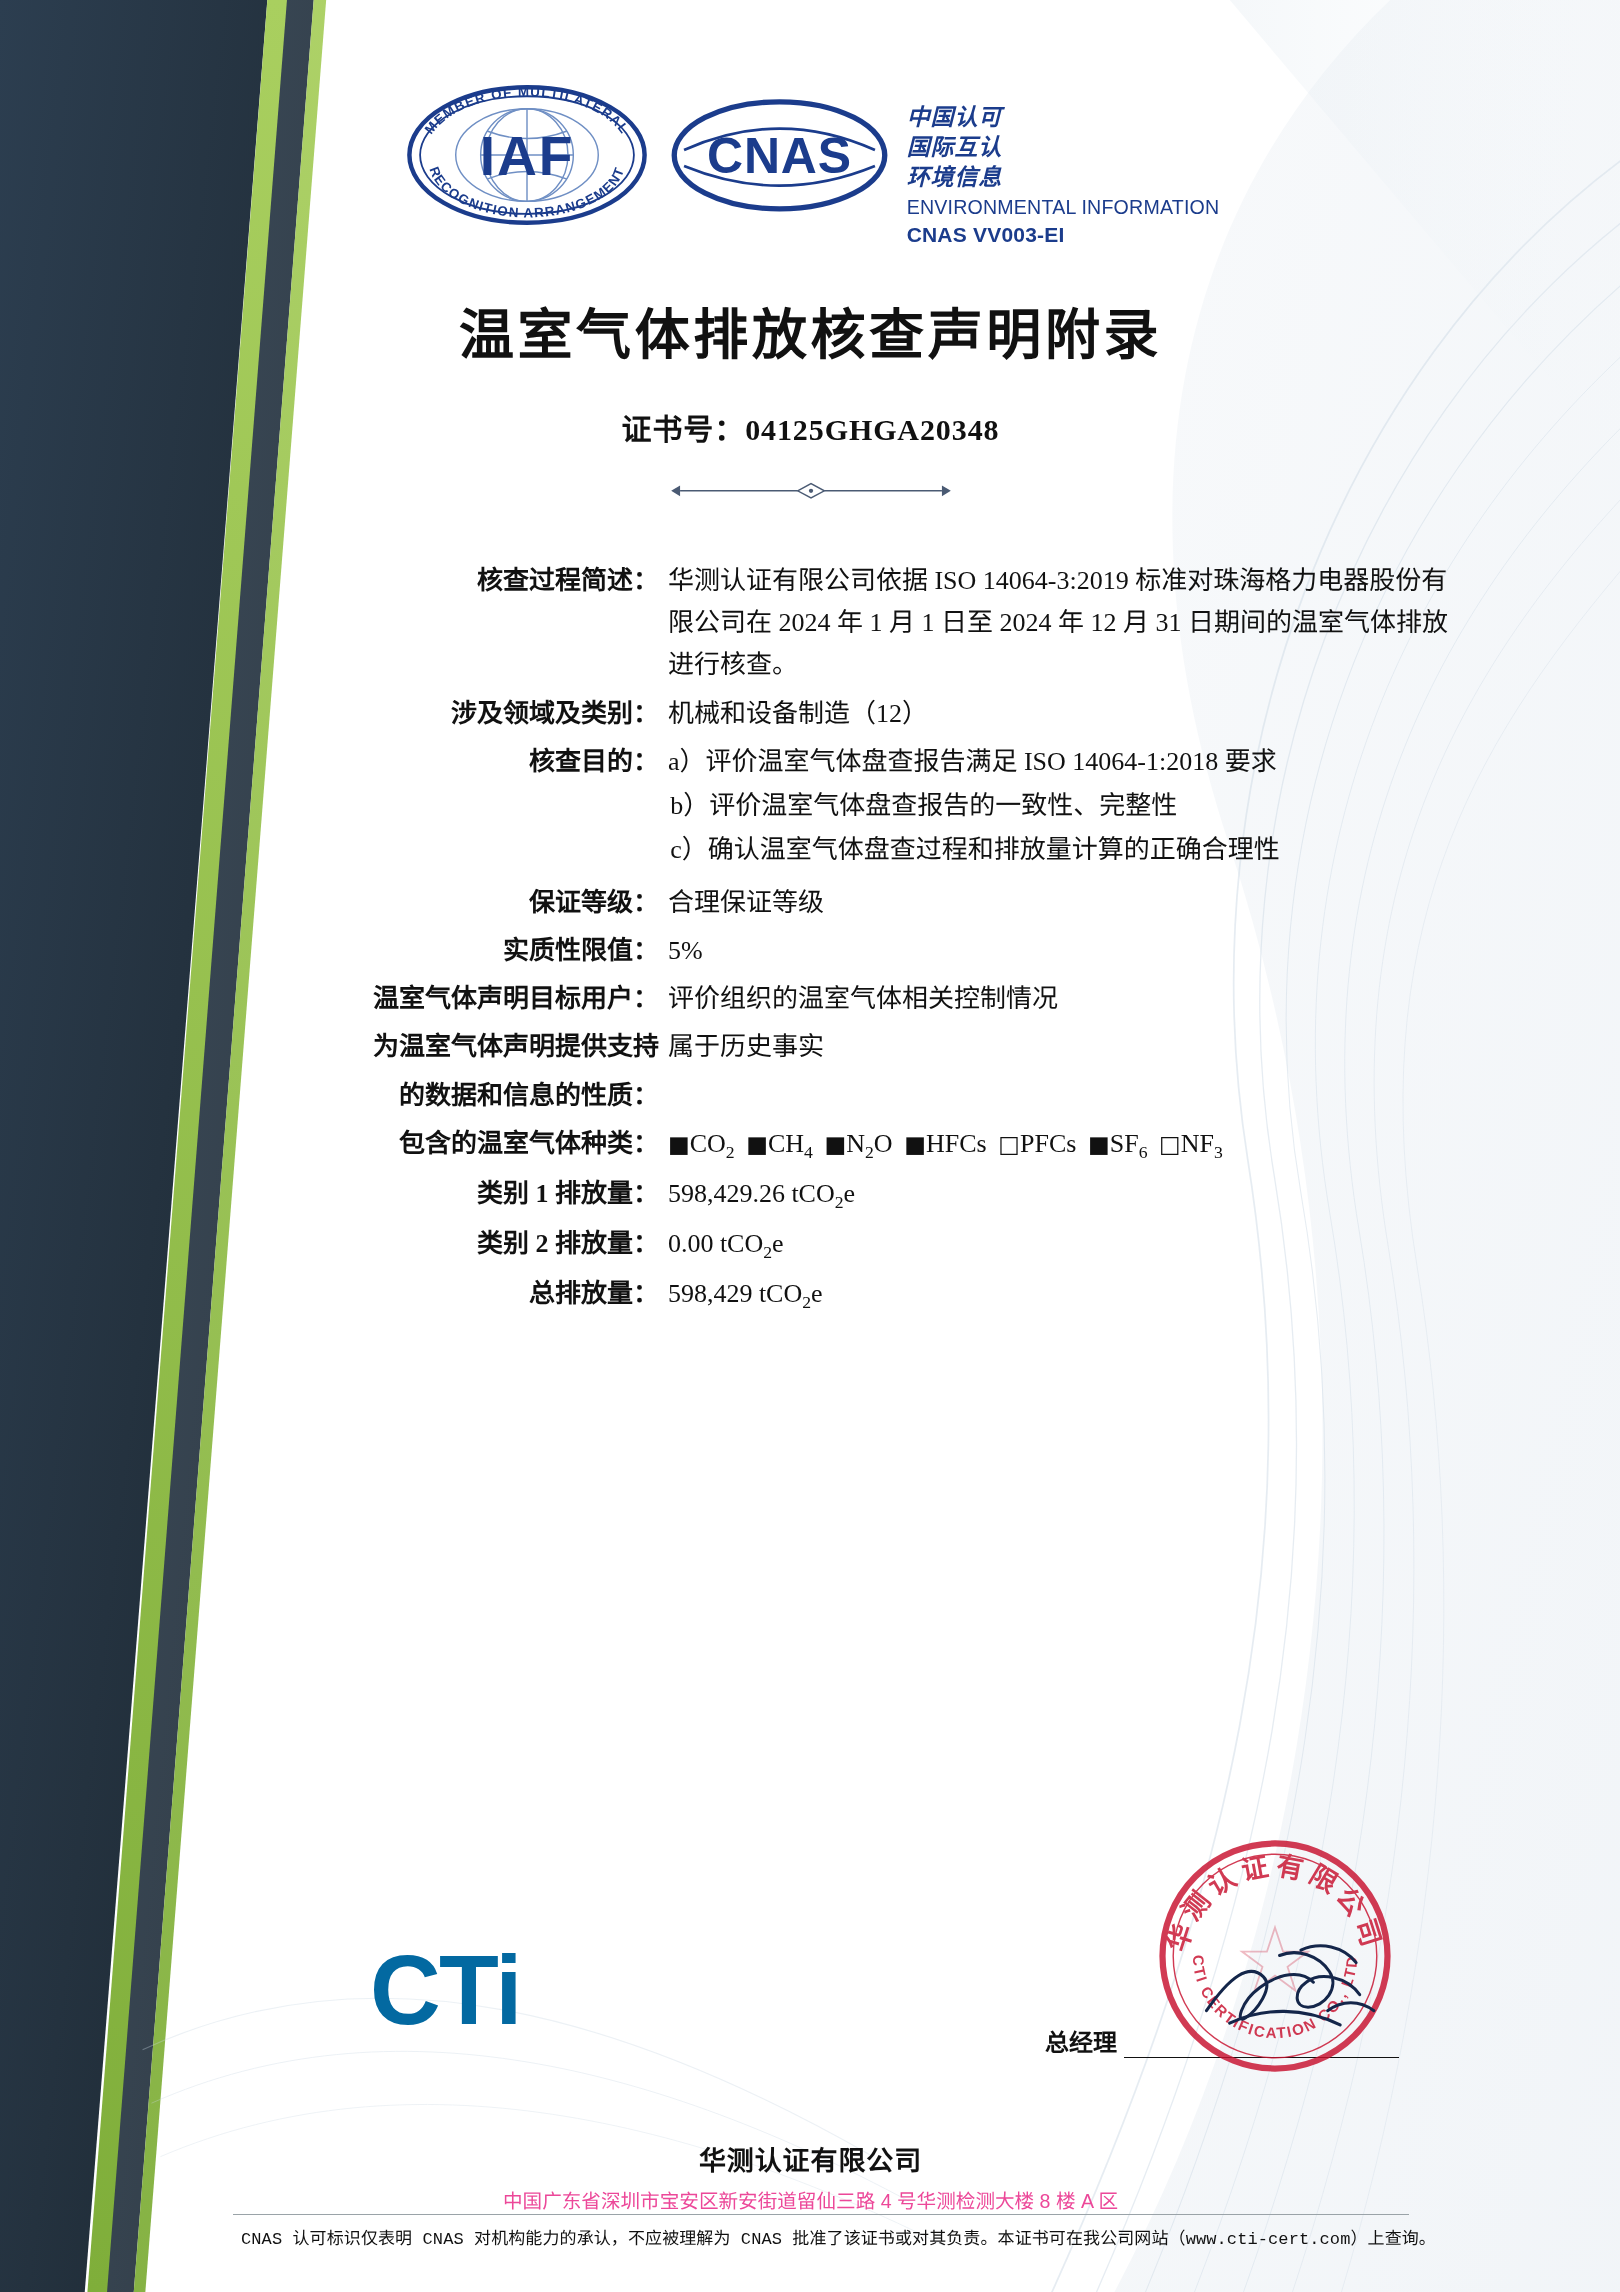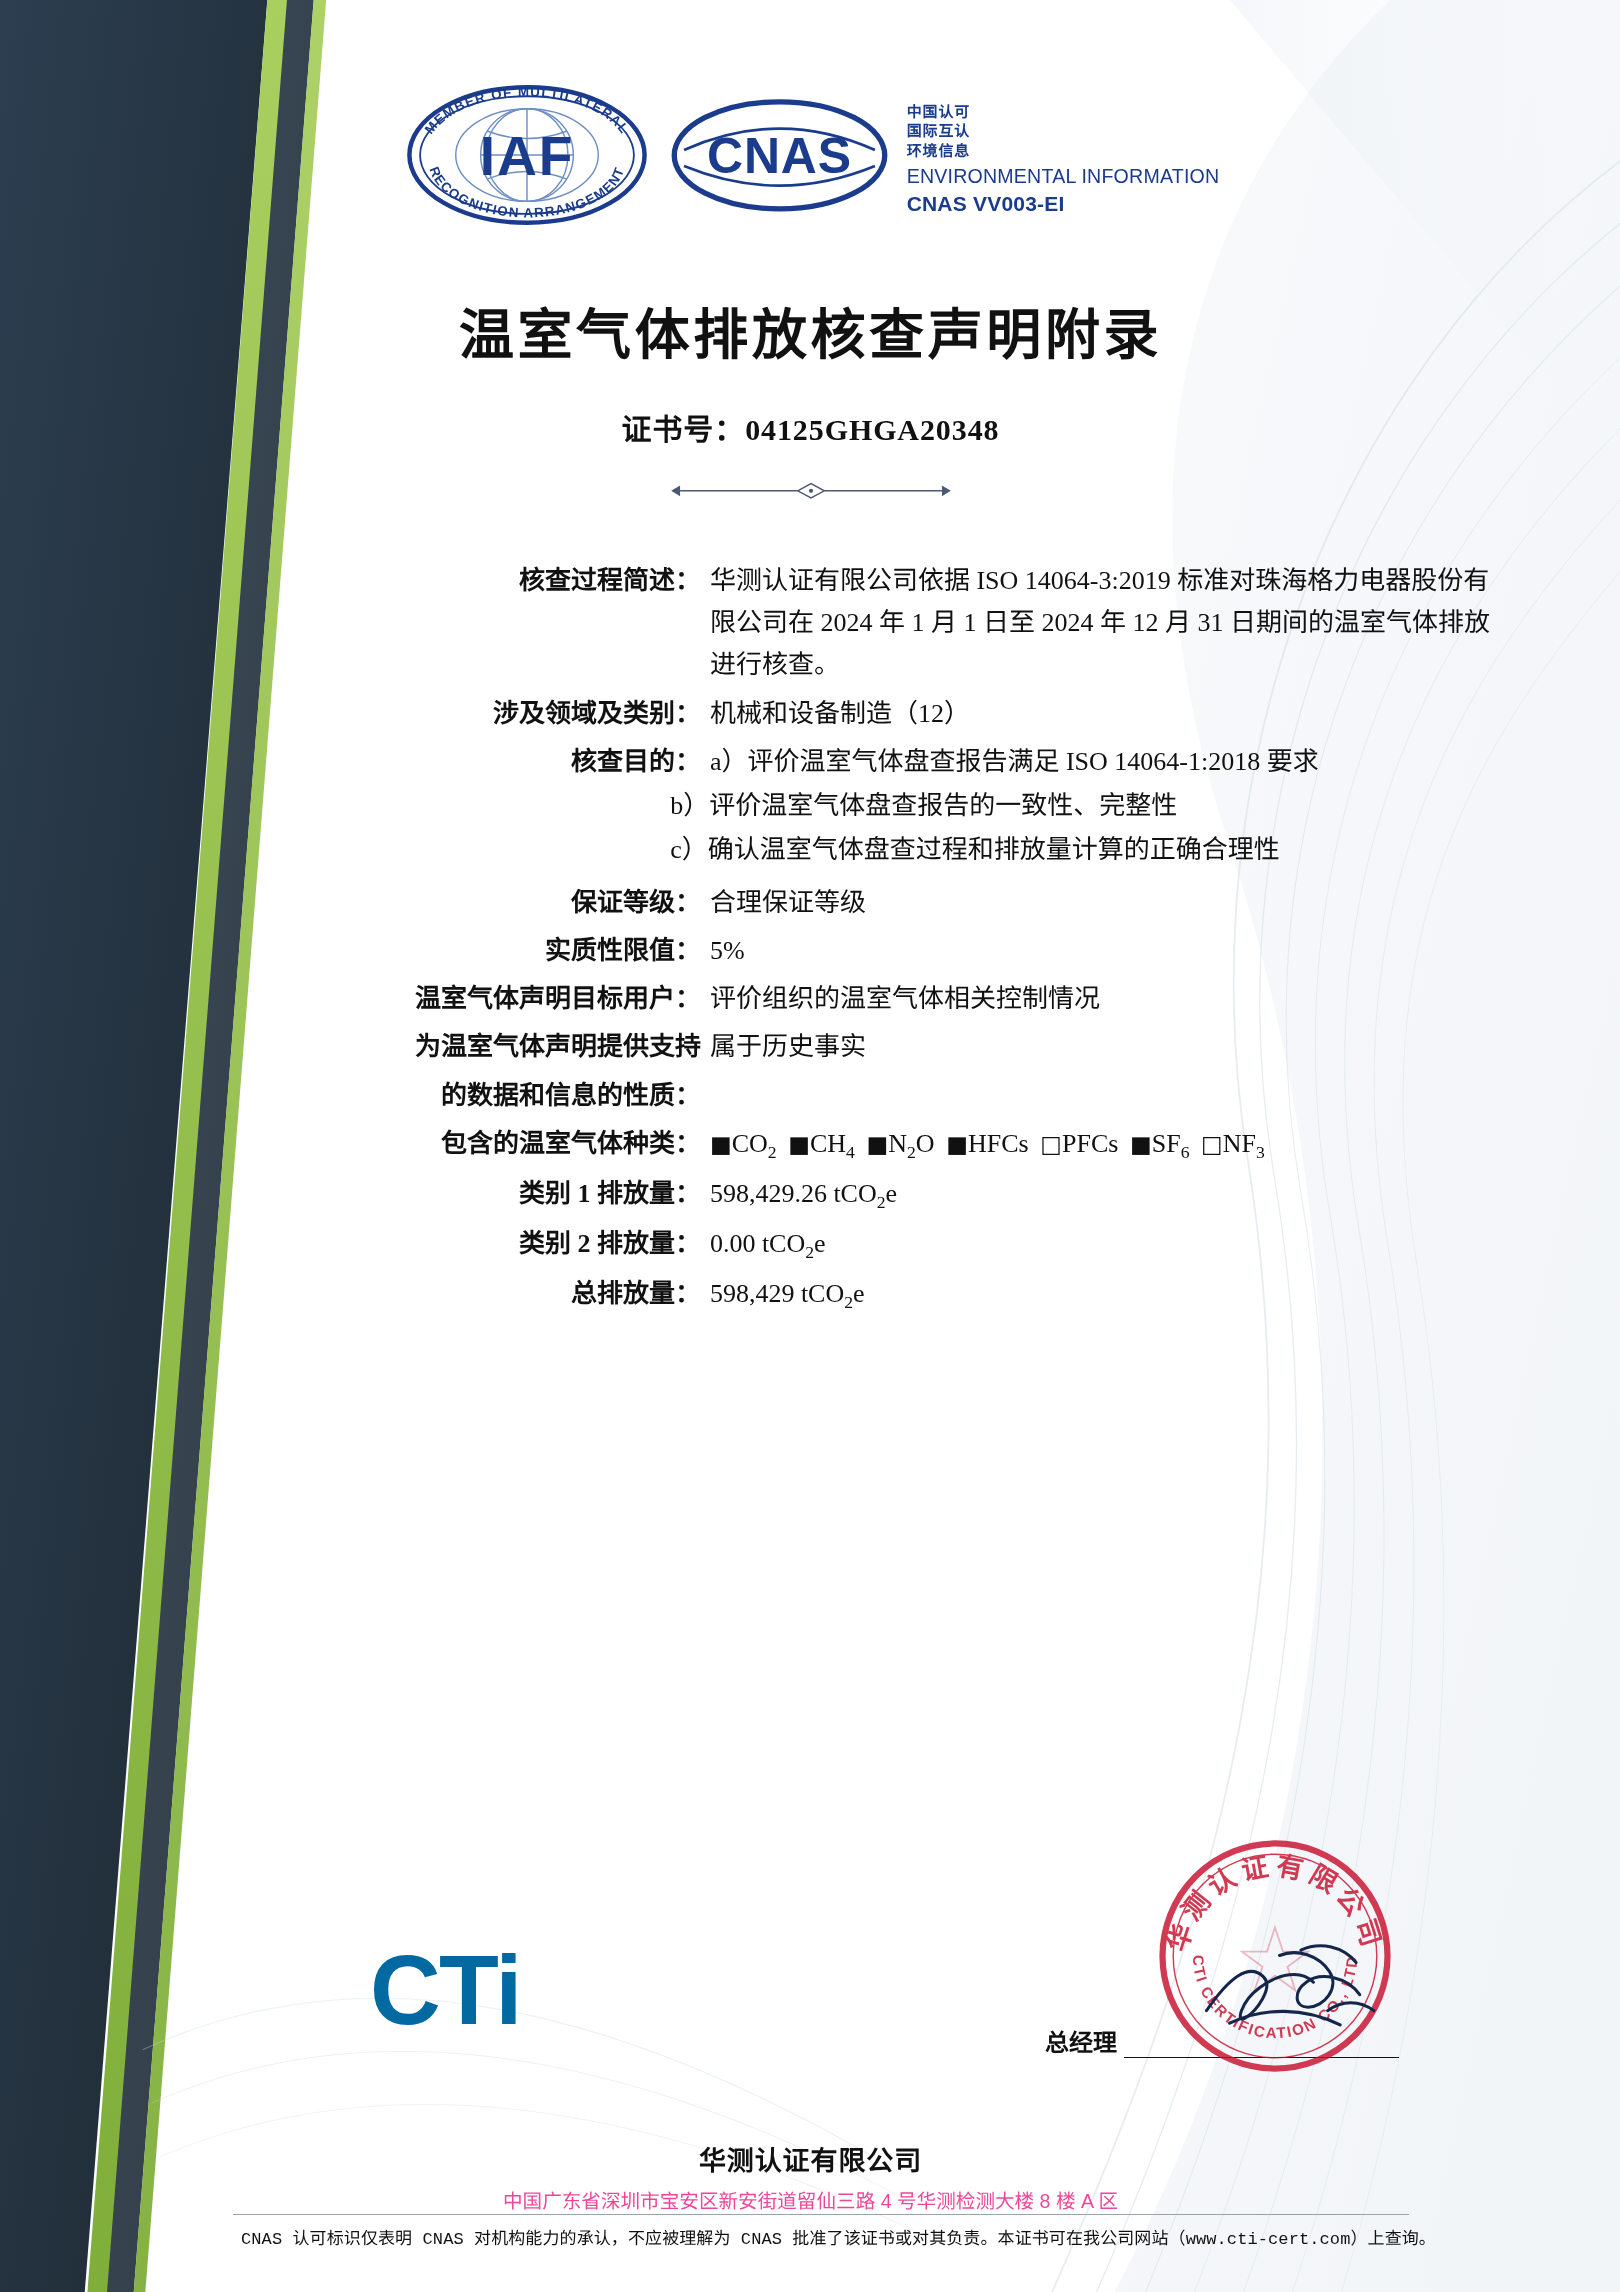--- a/index.html
+++ b/index.html
@@ -25,21 +25,21 @@
     display:flex;justify-content:center;align-items:flex-start;gap:16px;
   }
   .iaf-logo{width:250px;height:147px;position:relative;}
   .cnas-logo{width:223px;height:134px;position:relative;margin-top:9px;}
   .cnas-text{
     margin-top:19.6px;
     line-height:1.32;
     font-family:"Liberation Sans", sans-serif;
     color:#1b3c8c;
   }
-  .cnas-text .cn{font-size:15px;font-weight:700;letter-spacing:0.9px;}
+  .cnas-text .cn{font-size:23px;font-weight:700;letter-spacing:0.9px;font-style:italic;}
   .cnas-text .en{font-size:19.6px;font-weight:400;letter-spacing:0.2px;margin-top:2.7px;}
   .cnas-text .code{font-size:21px;font-weight:700;letter-spacing:0.2px;}
 
   
   .doc-title{
     position:absolute;top:290px;left:0;width:100%;
     text-align:center;
     font-family:"Liberation Serif", serif;
     font-weight:700;
     font-size:55px;
@@ -60,21 +60,20 @@
   
   .body-block{
     position:absolute;top:560px;left:0;width:100%;
     font-size:26px;color:#111;
   }
   .row{display:flex;align-items:flex-start;margin-bottom:6.2px;}
   .lbl{
     width:659px;text-align:right;flex:0 0 659px;
     font-weight:700;padding-right:3.6px;line-height:1.62;
     white-space:nowrap;
-    padding-left:42px;
   }
   .val{
     flex:1 1 auto;line-height:1.62;padding-left:5.3px;
     max-width:784px;
   }
   .sub-row{display:flex;margin-bottom:1.8px;}
   .sub-row .sp{width:665px;flex:0 0 665px;}
   .purpose-item{line-height:1.62;padding-left:5.3px;}
   .tight{margin-bottom:1.8px;}
   sub{font-size:.68em;}

